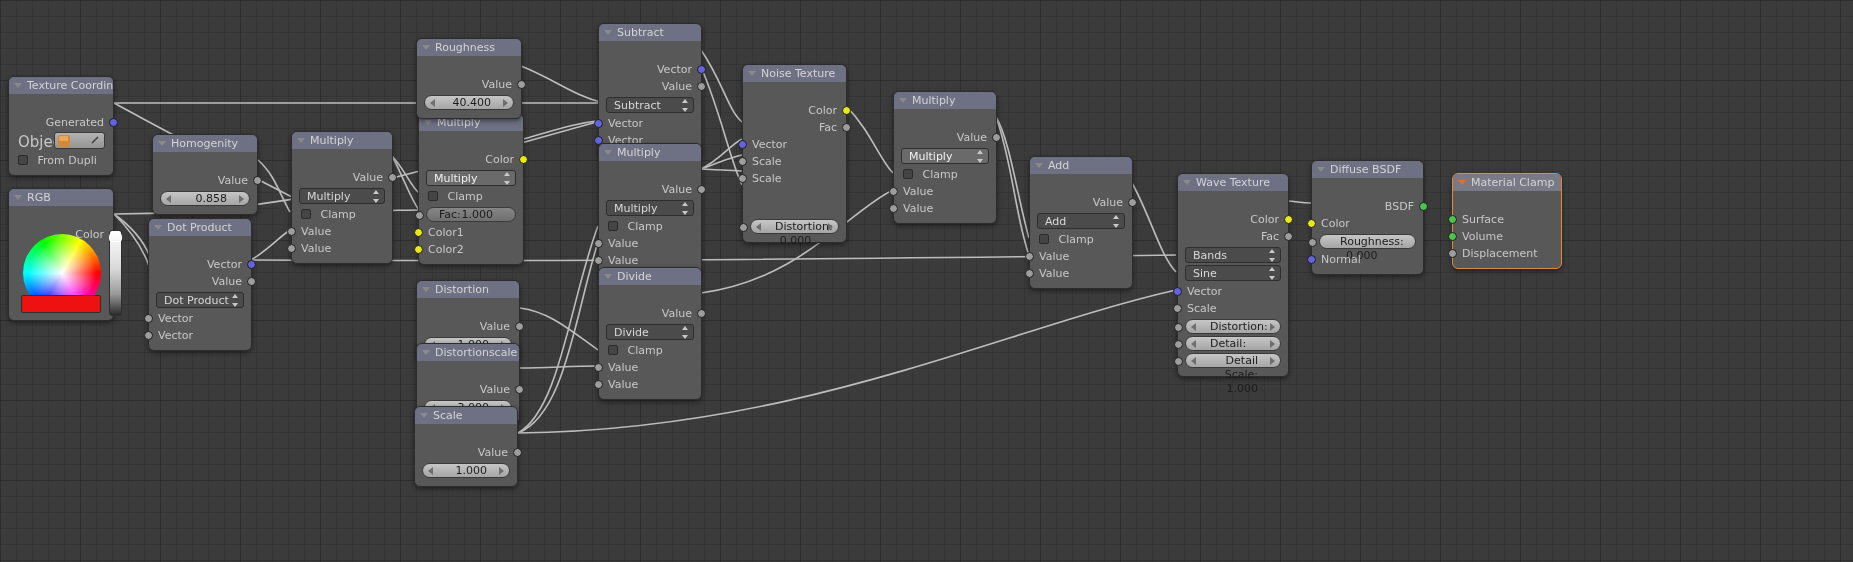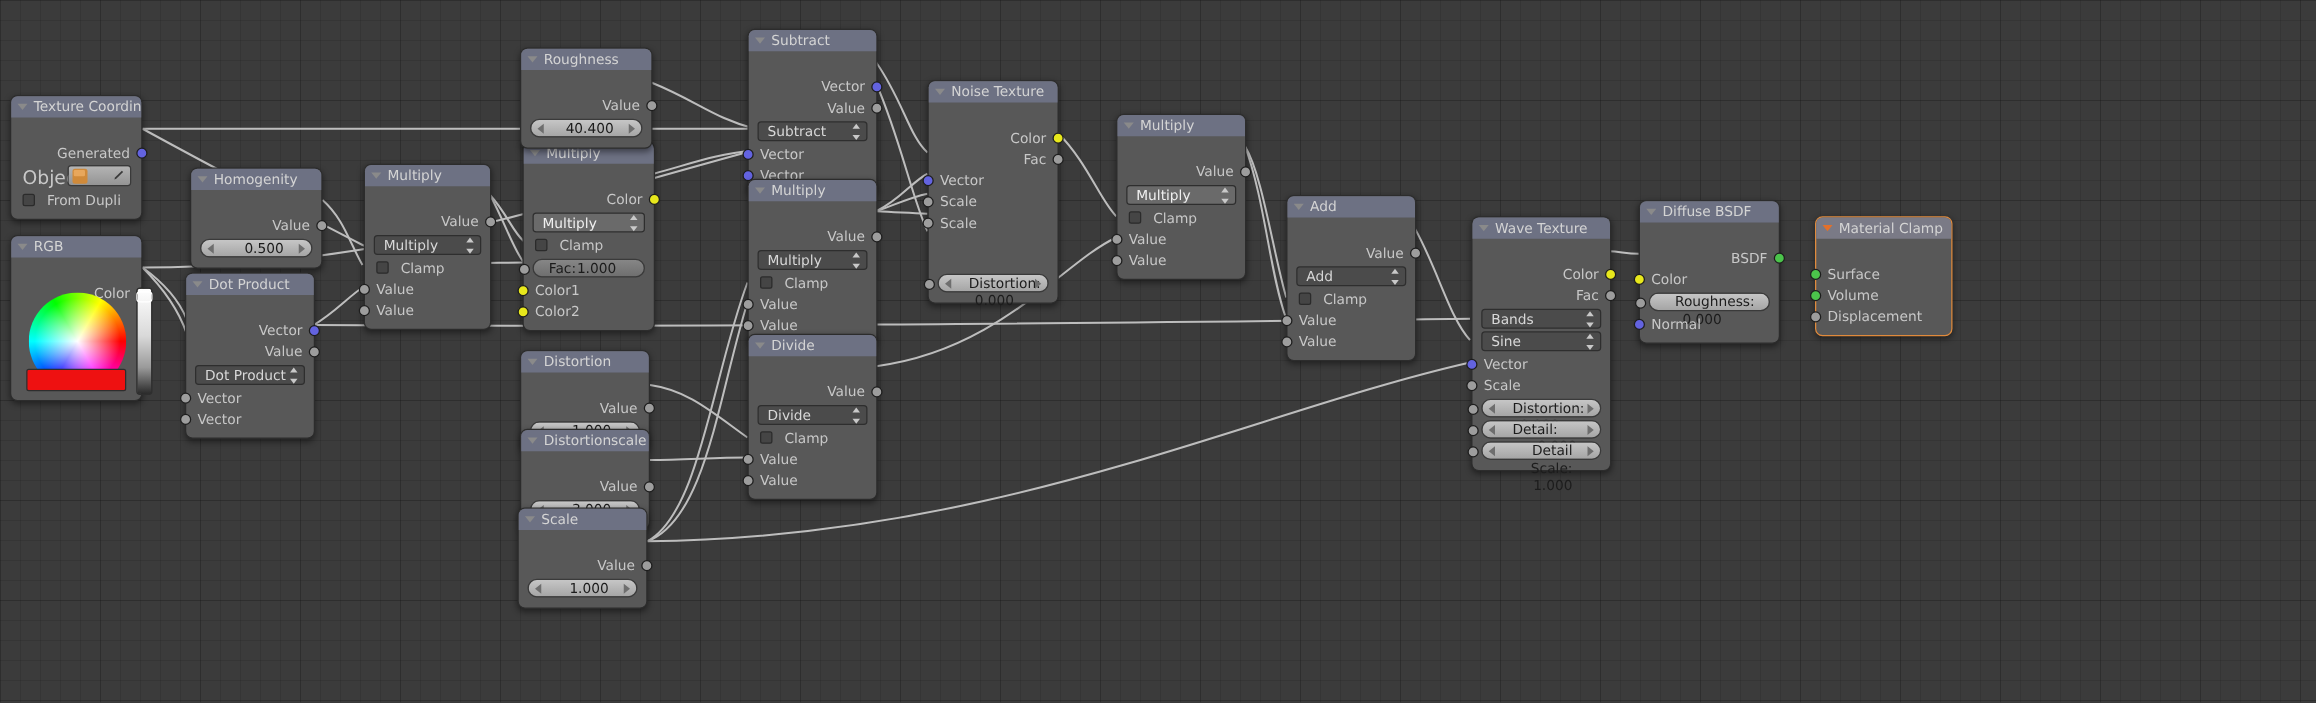--- a/index.html
+++ b/index.html
@@ -256,21 +256,21 @@
       <span>Homogenity</span>
     </div>
     <div class="body">
       <div class="row r">
         <span class="sock right s-grey"></span>
         <span>Value</span>
       </div>
       <div class="numf">
         <span class="ar l"></span>
         <span class="ar r"></span>
-        <span>0.500</span>
+        <span>0.858</span>
       </div>
     </div>
   </div>
 
   <div class="node" style="left:148px;top:218px;width:104px;">
     <div class="hdr">
       <span class="tri"></span>
       <span>Dot Product</span>
     </div>
     <div class="body">

